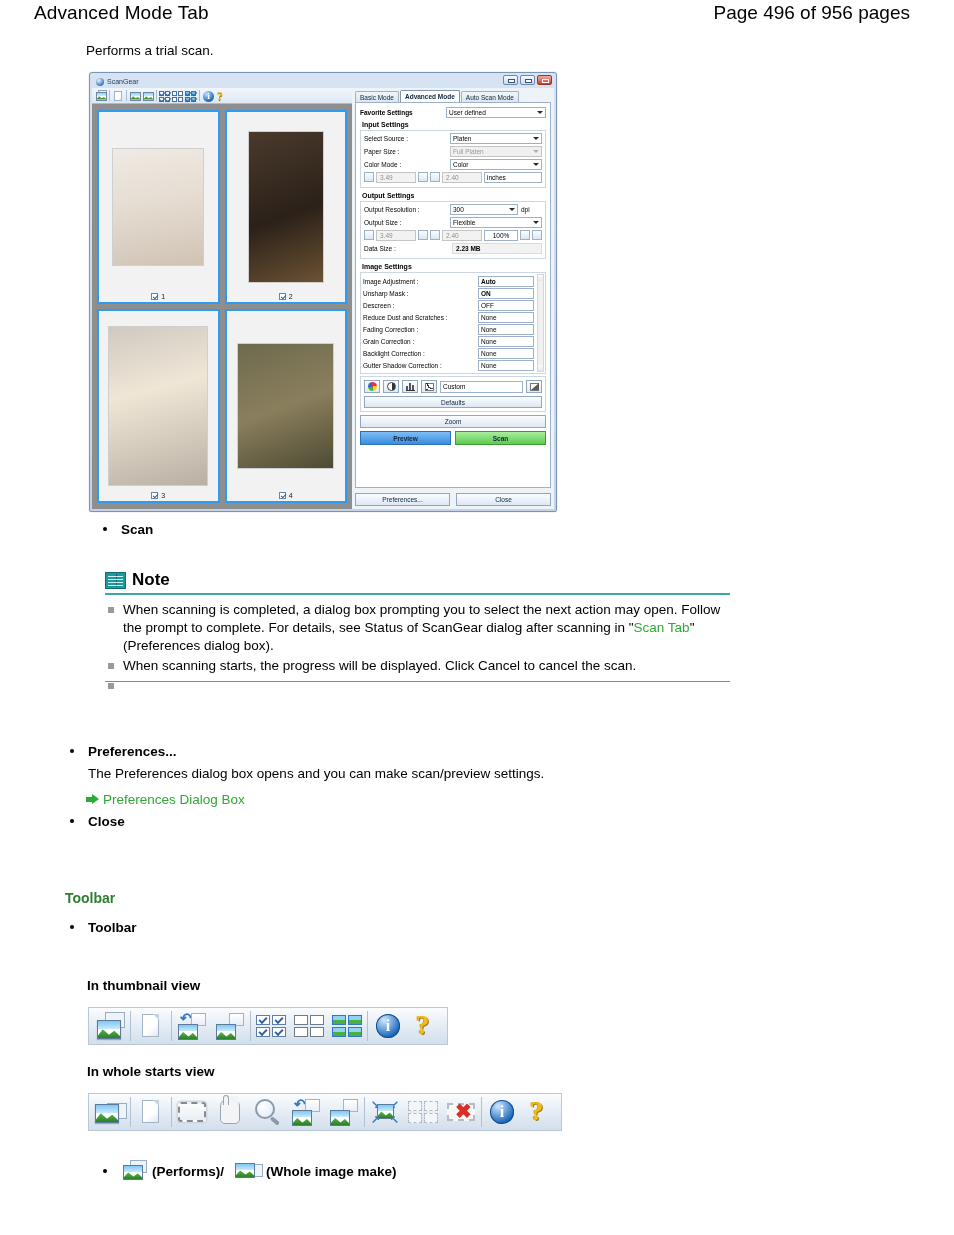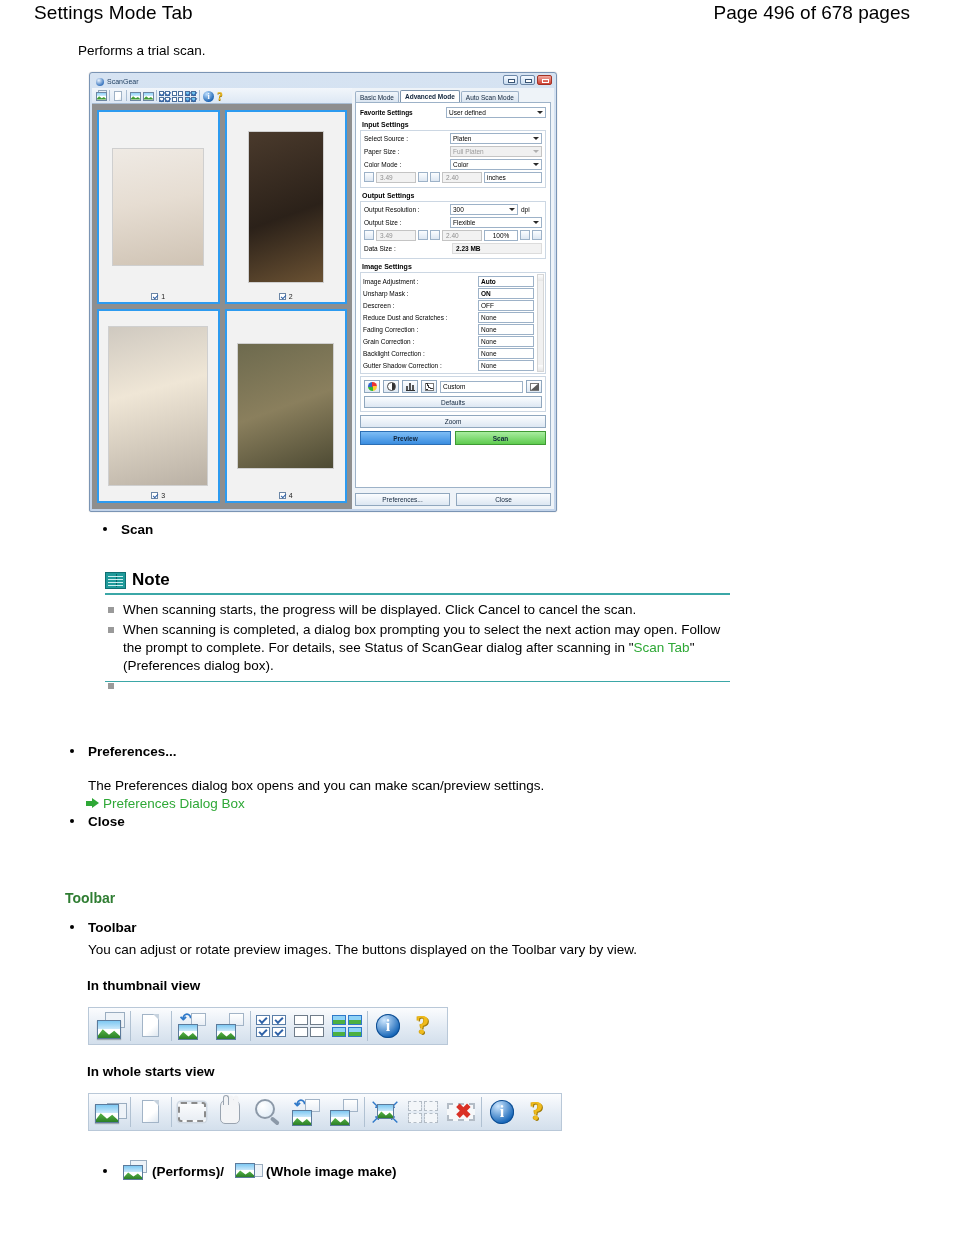--- a/index.html
+++ b/index.html
@@ -20,21 +20,21 @@
   }
   .hdr-title {
     position: absolute; left: 34px; top: 2px;
     font-size: 19px; letter-spacing: .1px;
   }
   .hdr-page {
     position: absolute; right: 44px; top: 2px;
     font-size: 19px;
   }
   .intro {
-    position: absolute; left: 78px; top: 43px;
+    position: absolute; left: 86px; top: 43px;
     font-size: 13.5px;
   }
 
   
   .scangear {
     position: absolute; left: 89px; top: 72px;
     width: 468px; height: 440px;
     background: linear-gradient(#d6e3f2, #c3d4ea);
     border: 1px solid #7a94b4;
     border-radius: 3px 3px 2px 2px;
@@ -557,22 +557,22 @@
     position: absolute; right: 2px; top: 0px; width: 17px; height: 13px;
     border: 1.5px solid #9aadc0; background: #eef3f8;
   }
   .mini-photo-icon.whole .fg { left: 2px; bottom: 4px; }
   .mini-photo-icon.whole .bg { right: 0px; top: 4px; }
 </style>
 </head>
 <body>
 
 <div class="page-header">
-  <div class="hdr-title">Settings Mode Tab</div>
-  <div class="hdr-page">Page 496 of 678 pages</div>
+  <div class="hdr-title">Advanced Mode Tab</div>
+  <div class="hdr-page">Page 496 of 956 pages</div>
 </div>
 
 <div class="intro">Performs a trial scan.</div>
 
 <div class="scangear">
   <div class="sg-titlebar">
     <span class="sg-tb-icon"></span>
     <span class="sg-title">ScanGear</span>
     <span class="sg-winbtns">
       <span class="sg-winbtn">
@@ -863,54 +863,53 @@
   <div class="note-head">
     <span class="note-icon">
         <span class="bk"></span>
       </span>
     <span class="note-title">Note</span>
   </div>
   <div class="note-rule"></div>
   <ul class="note-list">
     <li>
       <span class="sq"></span>
-      <span>When scanning starts, the progress will be displayed. Click Cancel to cancel the scan.</span>
+      <span>When scanning is completed, a dialog box prompting you to select the next action may open. Follow the prompt to complete. For details, see Status of ScanGear dialog after scanning in "</span><span class="green-link">Scan Tab</span><span>" (Preferences dialog box).</span>
     </li>
     <li>
       <span class="sq"></span>
-      <span>When scanning is completed, a dialog box prompting you to select the next action may open. Follow the prompt to complete. For details, see Status of ScanGear dialog after scanning in "</span><span class="green-link">Scan Tab</span><span>" (Preferences dialog box).</span>
+      <span>When scanning starts, the progress will be displayed. Click Cancel to cancel the scan.</span>
     </li>
     <li>
       <span class="sq"></span>
     </li>
   </ul>
   <div class="note-bottom-rule"></div>
 </div>
 
 <div class="bullet-item" style="left:70px; top:744px; width:660px;">
   <span class="bullet-dot"></span>
   <div class="bl-title" style="margin-left:18px">Preferences...</div>
-  <div class="bl-text" style="margin-left:18px; margin-top:18px">The Preferences dialog box opens and you can make scan/preview settings.</div>
-  <div class="arrow-link" style="margin-left:16px; margin-top:1px">
+  <div class="bl-text" style="margin-left:18px; margin-top:6px">The Preferences dialog box opens and you can make scan/preview settings.</div>
+  <div class="arrow-link" style="margin-left:16px; margin-top:9px">
     <span class="arrow-glyph"></span>
     <span class="green-link" style="font-size:13.5px">Preferences Dialog Box</span>
   </div>
 </div>
 
 <div class="bullet-item" style="left:70px; top:814px; width:660px;">
   <span class="bullet-dot"></span>
   <div class="bl-title" style="margin-left:18px">Close</div>
 </div>
 
 <div class="section-head" style="left:65px; top:890px;">Toolbar</div>
 
 <div class="bullet-item" style="left:70px; top:920px; width:660px;">
   <span class="bullet-dot"></span>
   <div class="bl-title" style="margin-left:18px">Toolbar</div>
-  <div class="bl-text" style="margin-left:18px; margin-top:6px">You can adjust or rotate preview images. The buttons displayed on the Toolbar vary by view.</div>
 </div>
 
 <div class="sub-head" style="left:87px; top:978px;">In thumbnail view</div>
 
 <div class="strip" style="left:88px; top:1007px;">
   <span class="bigicon">
       <span class="bi-photo-back"></span>
       <span class="bi-photo"></span>
     </span>
   <span class="vsep"></span>

